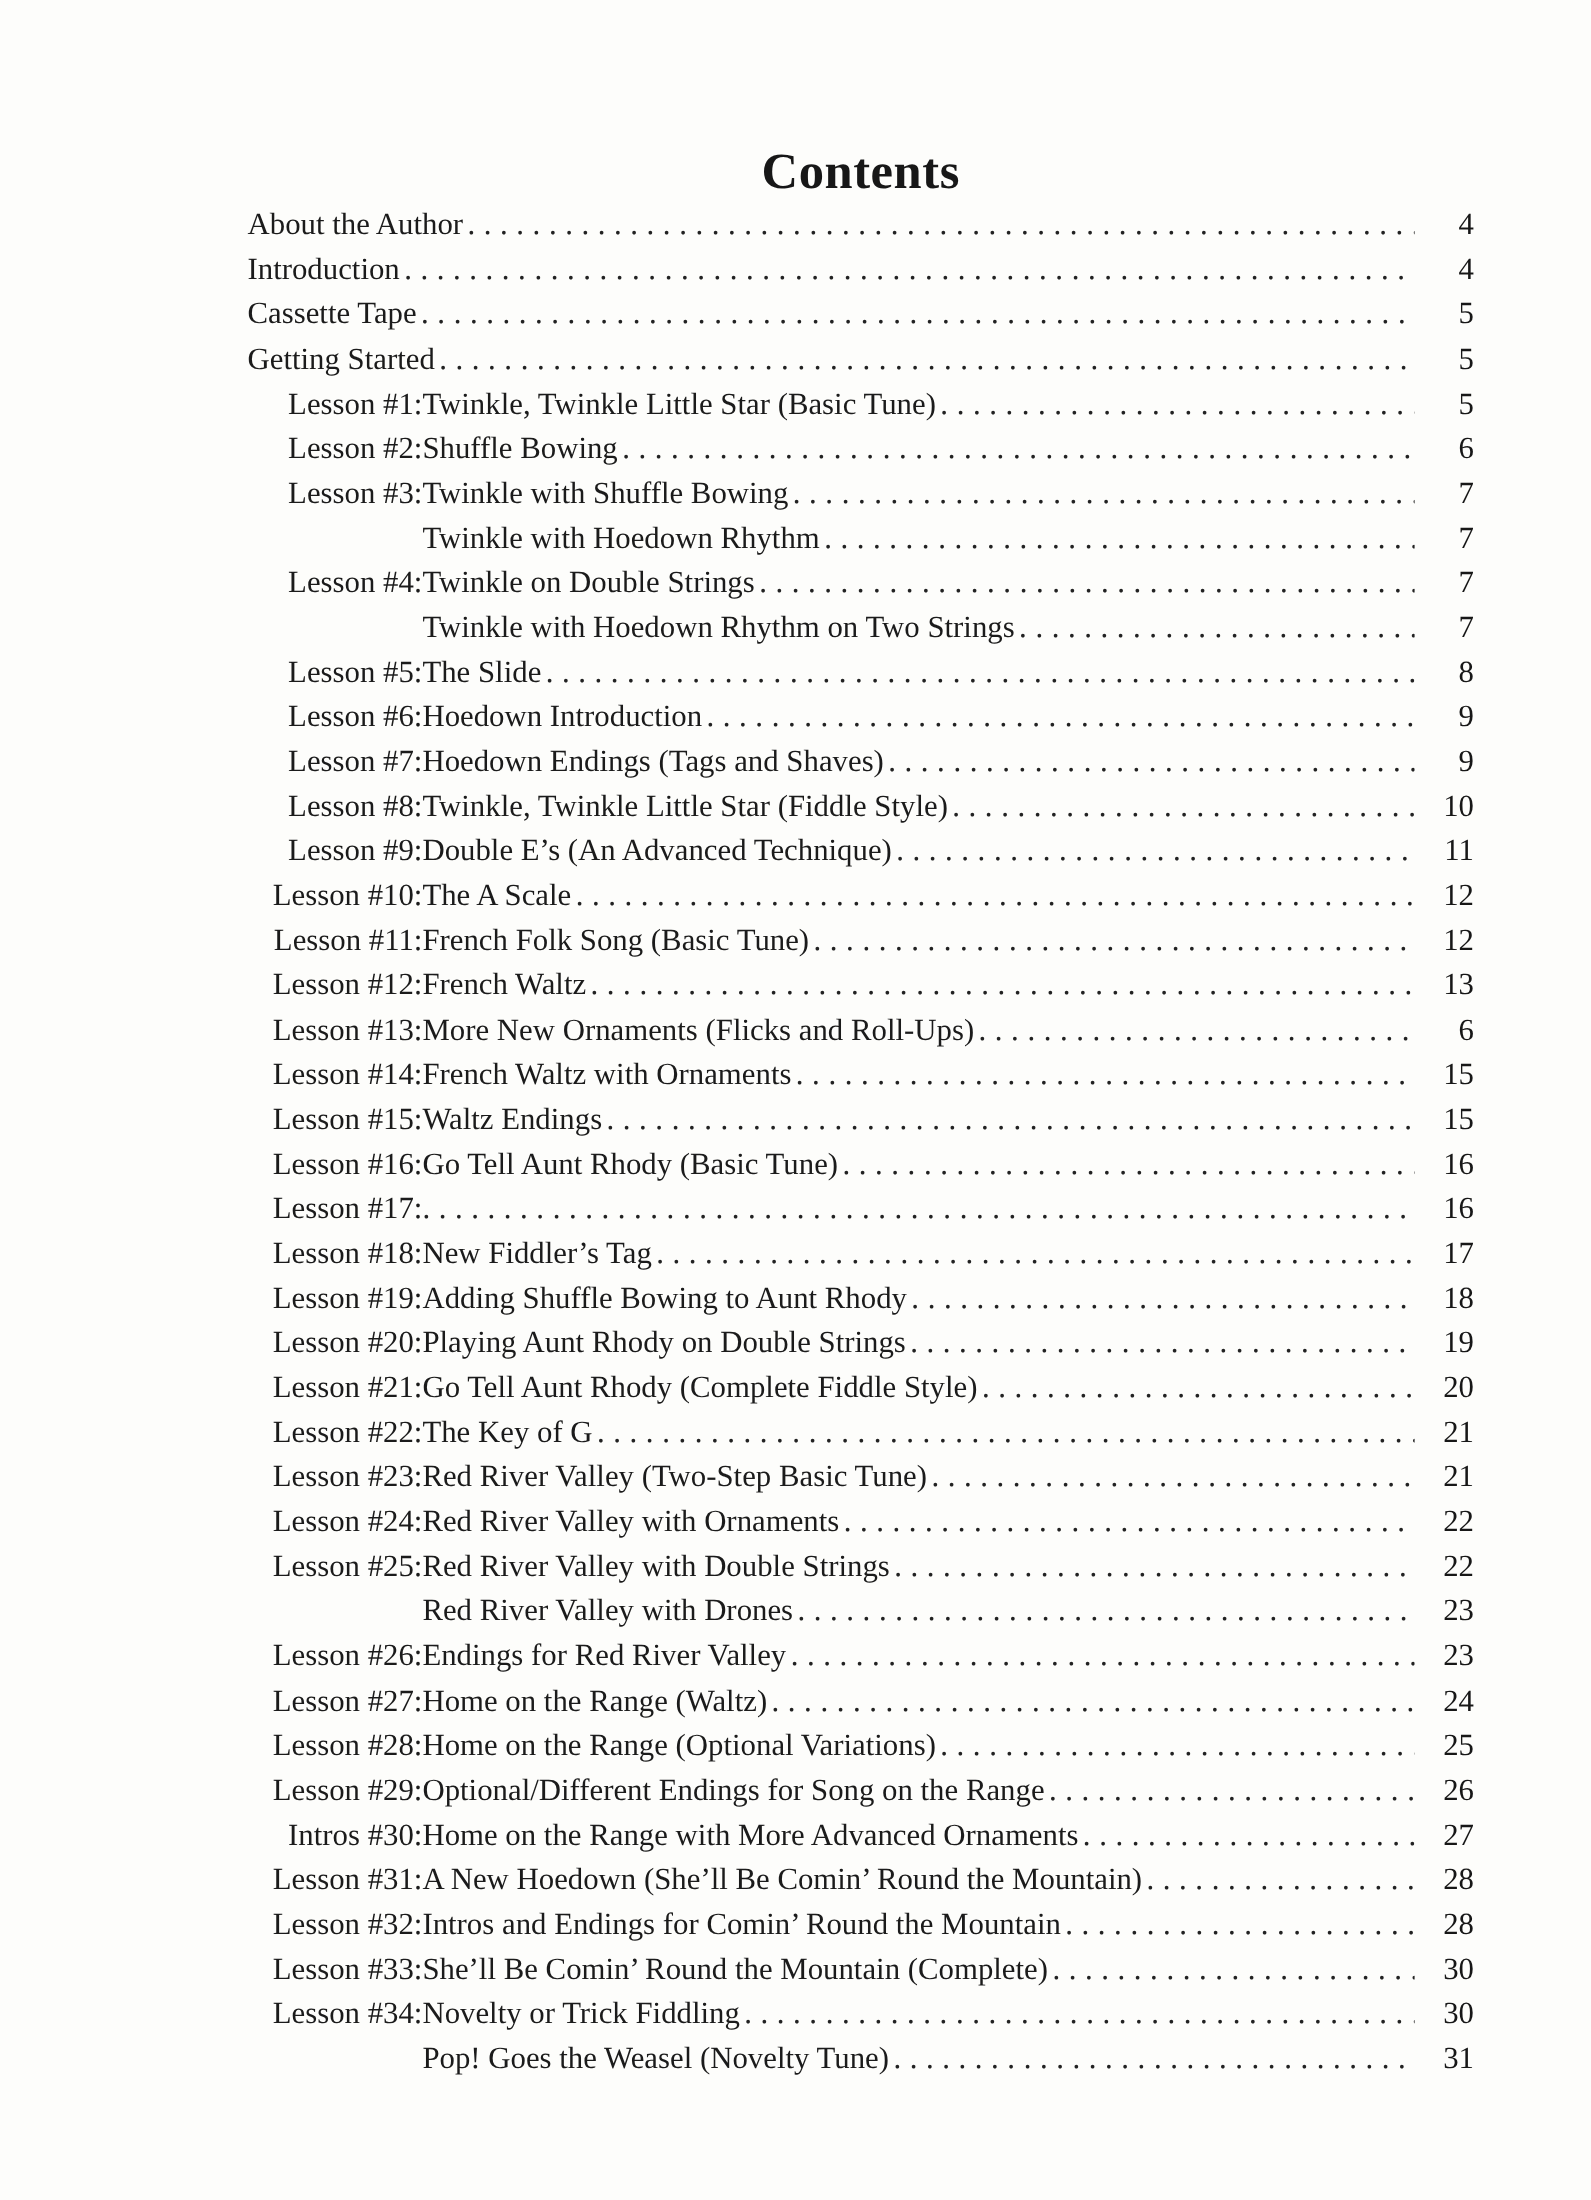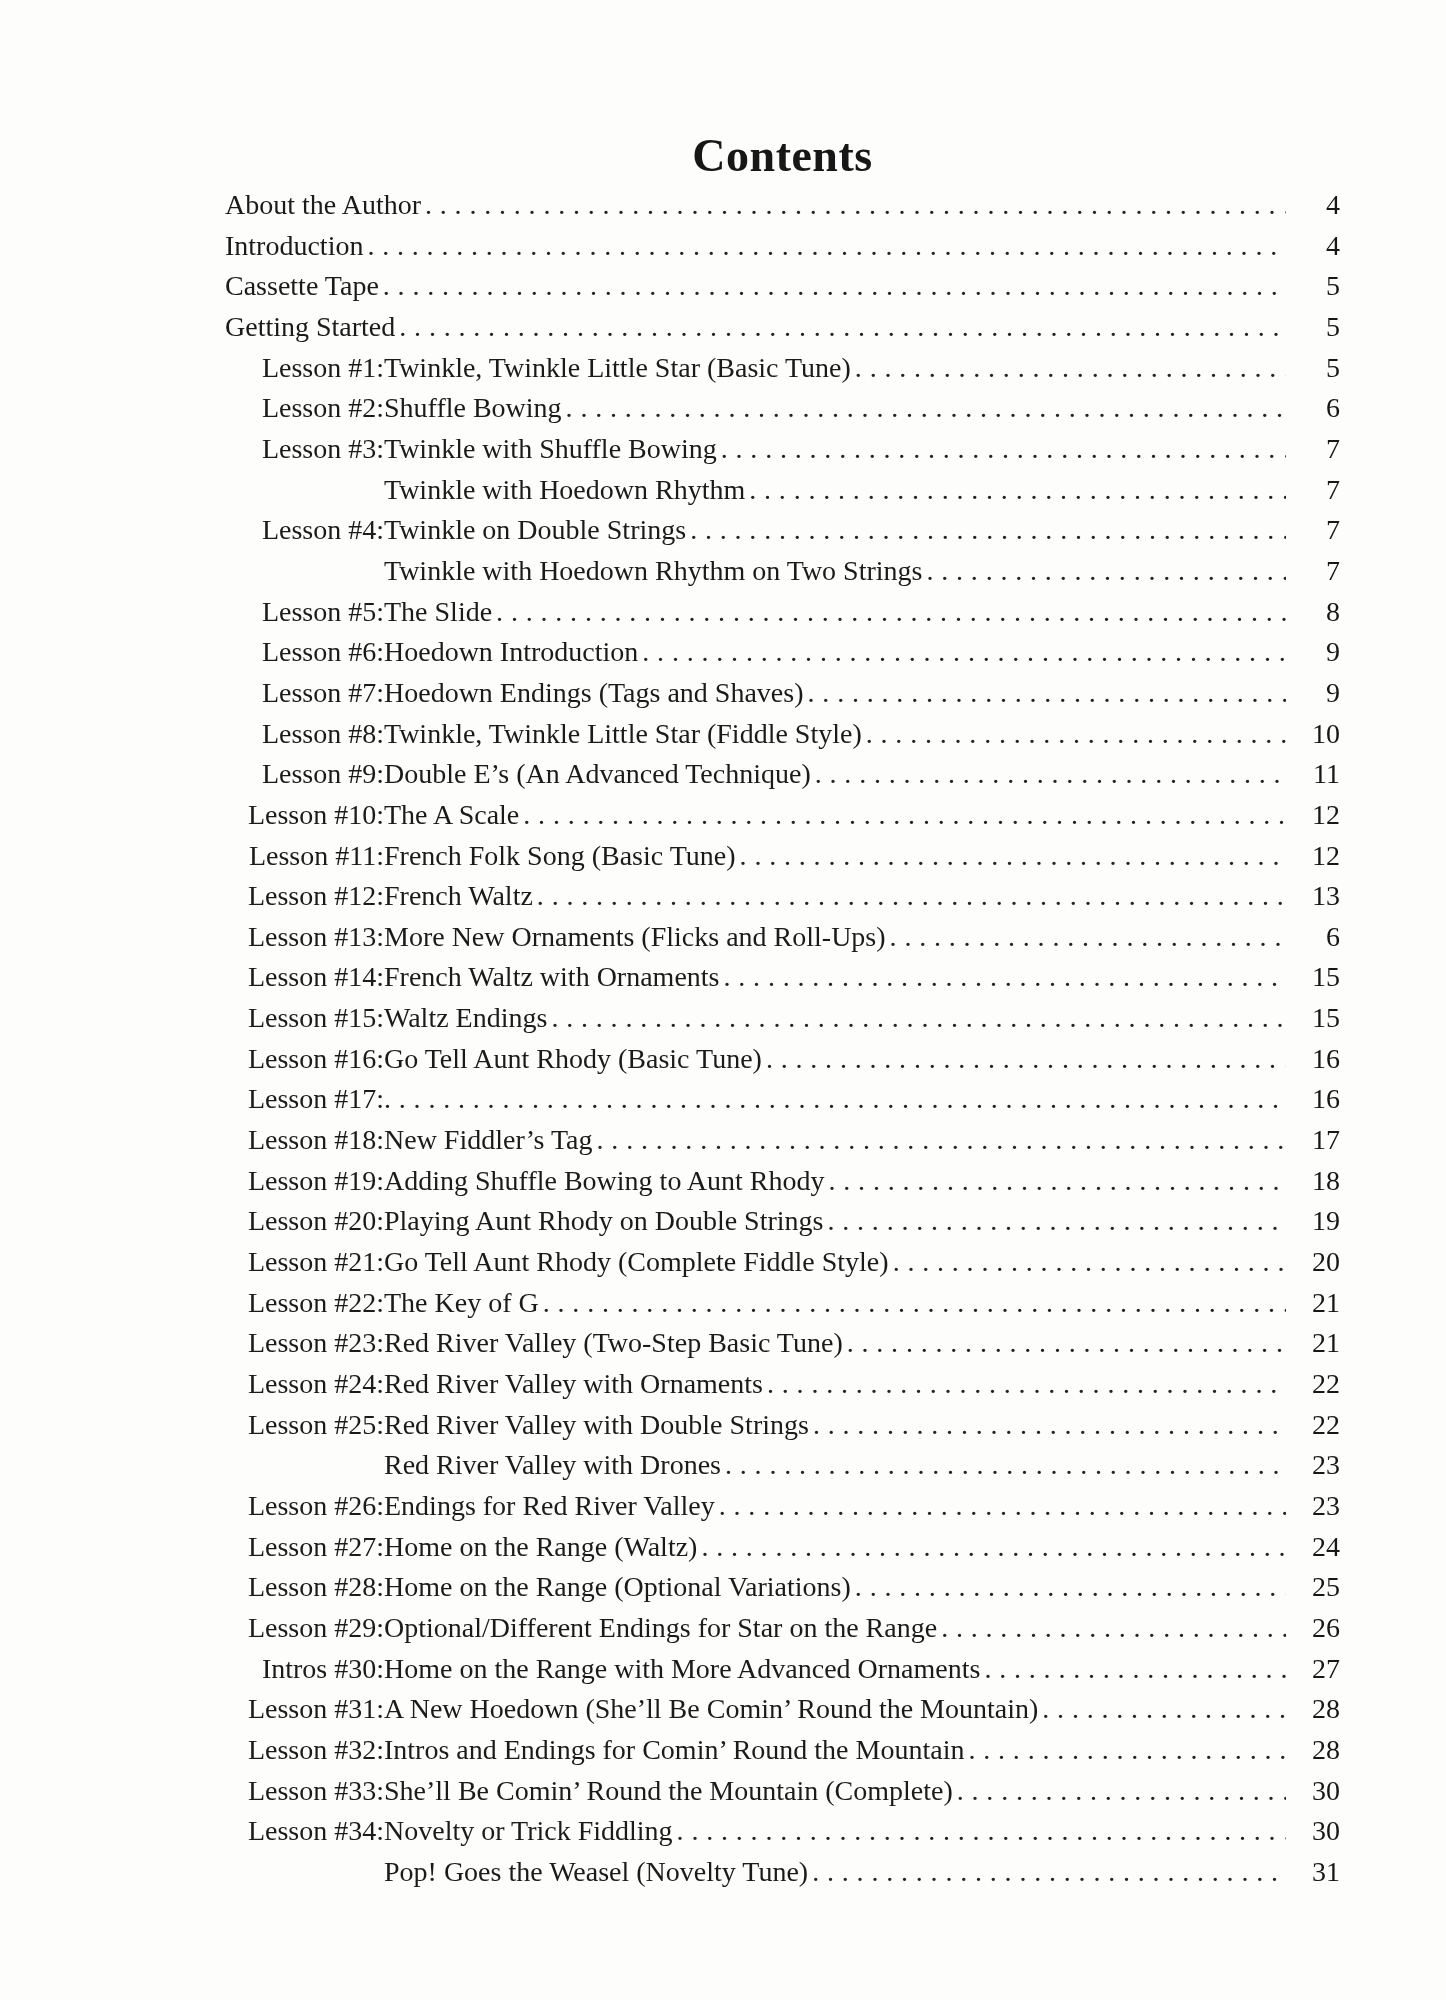--- a/index.html
+++ b/index.html
@@ -269,21 +269,21 @@
         <span class="page-number">24</span>
       </div>
       <div class="toc-row">
         <span class="lesson-label">Lesson #28:</span>
         <span class="entry-title">Home on the Range (Optional Variations)</span>
         <span class="dot-leader">. . . . . . . . . . . . . . . . . . . . . . . . . . . . . . . . . . . . . . . . . . . . . . . . . . . . . . . . . . . . . . . . . . . . . . . . . . . . . . . . . . . . . . . . . . </span>
         <span class="page-number">25</span>
       </div>
       <div class="toc-row">
         <span class="lesson-label">Lesson #29:</span>
-        <span class="entry-title">Optional/Different Endings for Star on the Range</span>
+        <span class="entry-title">Optional/Different Endings for Song on the Range</span>
         <span class="dot-leader">. . . . . . . . . . . . . . . . . . . . . . . . . . . . . . . . . . . . . . . . . . . . . . . . . . . . . . . . . . . . . . . . . . . . . . . . . . . . . . . . . . . . . . . . . . </span>
         <span class="page-number">26</span>
       </div>
       <div class="toc-row">
         <span class="lesson-label">Intros #30:</span>
         <span class="entry-title">Home on the Range with More Advanced Ornaments</span>
         <span class="dot-leader">. . . . . . . . . . . . . . . . . . . . . . . . . . . . . . . . . . . . . . . . . . . . . . . . . . . . . . . . . . . . . . . . . . . . . . . . . . . . . . . . . . . . . . . . . . </span>
         <span class="page-number">27</span>
       </div>
       <div class="toc-row">

